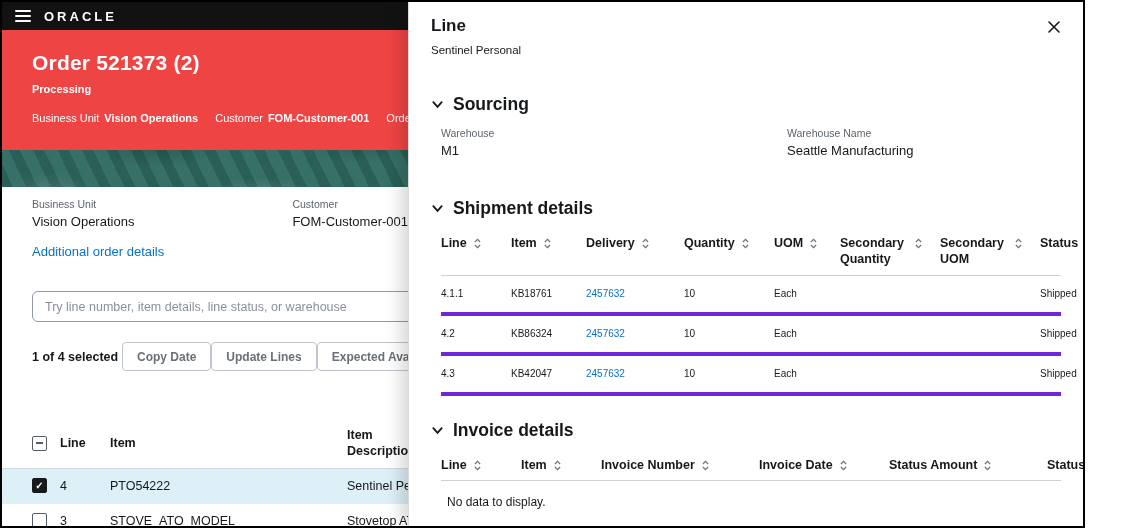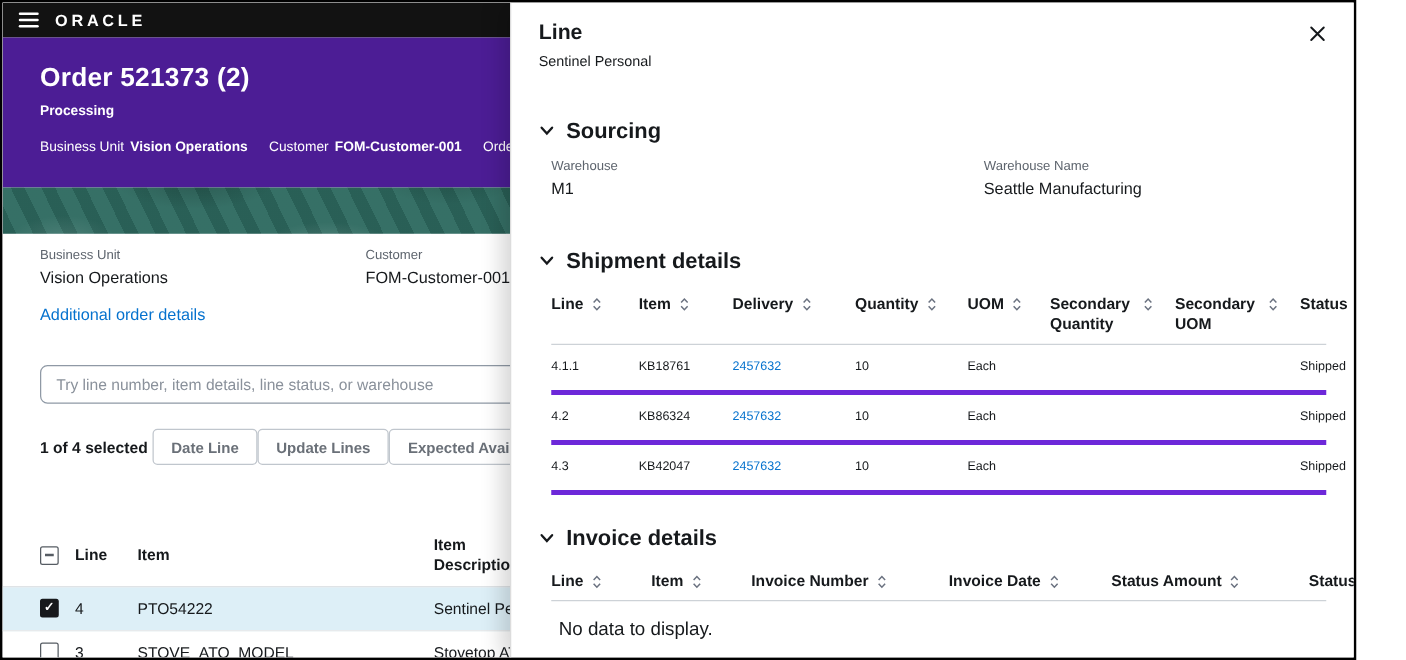--- a/index.html
+++ b/index.html
@@ -5,21 +5,21 @@
   html,body{margin:0;padding:0;}
   body{font-family:"Liberation Sans",sans-serif;background:#fff;color:#16191c;}
   .screen{position:relative;width:1085px;height:528px;border:2px solid #000;box-sizing:border-box;overflow:hidden;background:#fff;}
 
   
   .left{position:absolute;left:0;top:0;width:406px;height:100%;overflow:hidden;background:#fff;}
   .topbar{height:28px;background:#121212;display:flex;align-items:center;gap:13px;padding:0 13px;}
   .hamburger{display:flex;flex-direction:column;gap:3px;width:16px;cursor:pointer;}
   .hamburger span{display:block;height:2px;background:#fff;border-radius:1px;}
   .brand{color:#fff;font-size:13px;font-weight:bold;letter-spacing:3px;}
-  .order-header{height:120px;background:#4c1d95;color:#fff;padding:21px 0 0 30px;box-sizing:border-box;}
+  .order-header{height:120px;background:#ef4444;color:#fff;padding:21px 0 0 30px;box-sizing:border-box;}
   .order-title{font-size:21px;font-weight:bold;letter-spacing:.2px;}
   .order-status{font-size:11px;font-weight:bold;margin-top:8px;}
   .meta{display:flex;gap:17px;margin-top:17px;font-size:11px;white-space:nowrap;}
   .meta-item{display:flex;gap:5px;}
   .pattern{height:37px;background-color:#2e6a60;background-image:
     radial-gradient(ellipse 60px 26px at 12% 110%, rgba(255,255,255,.10), transparent 70%),
     radial-gradient(ellipse 90px 30px at 38% -10%, rgba(0,0,0,.18), transparent 70%),
     radial-gradient(ellipse 70px 24px at 64% 120%, rgba(255,255,255,.12), transparent 70%),
     radial-gradient(ellipse 80px 30px at 88% -20%, rgba(0,0,0,.15), transparent 70%),
     repeating-linear-gradient(64deg, rgba(0,0,0,.10) 0 10px, rgba(255,255,255,.04) 10px 22px);}
@@ -61,21 +61,21 @@
   .shead,.srow{display:grid;grid-template-columns:70px 75px 98px 90px 66px 100px 100px 1fr;}
   .ihead,.irow{display:grid;grid-template-columns:80px 80px 158px 130px 158px 1fr;}
   .shead,.ihead{border-bottom:1px solid #cdd2d7;padding:4px 0 7px;}
   .hc{display:flex;align-items:flex-start;gap:6px;font-size:12.5px;font-weight:bold;line-height:1.3;cursor:pointer;}
   .hc.right{justify-content:flex-end;}
   .lbl2{max-width:68px;display:inline-block;}
   .sort-icon{flex:none;margin-top:2px;}
   .srow,.irow{height:36px;align-items:center;font-size:10px;border-bottom:4px solid #6d28d9;}
   .right-cell{text-align:right;padding-right:2px;}
   .dlink{color:#0572ce;text-decoration:none;cursor:pointer;}
-  .nodata{margin-top:14px;padding-left:6px;font-size:15px;}
+  .nodata{margin-top:14px;padding-left:6px;font-size:12px;}
 </style>
 </head>
 <body>
 
 <div class="screen">
 
   <div class="left">
 
     <div class="topbar">
       <div class="hamburger">
@@ -118,21 +118,21 @@
           <div class="field-value">FOM-Customer-001</div>
         </div>
       </div>
 
       <a class="link">Additional order details</a>
 
       <input class="search" placeholder="Try line number, item details, line status, or warehouse" style="">
 
       <div class="actions">
         <div class="sel">1 of 4 selected</div>
-        <button class="btn">Date Line</button>
+        <button class="btn">Copy Date</button>
         <button class="btn">Update Lines</button>
         <button class="btn">Expected Availability</button>
       </div>
 
       <div class="ltable">
         <div class="lhead">
           <span class="cb indet"></span>
           <span>Line</span>
           <span>Item</span>
           <span class="wraphd">Item Description</span>

